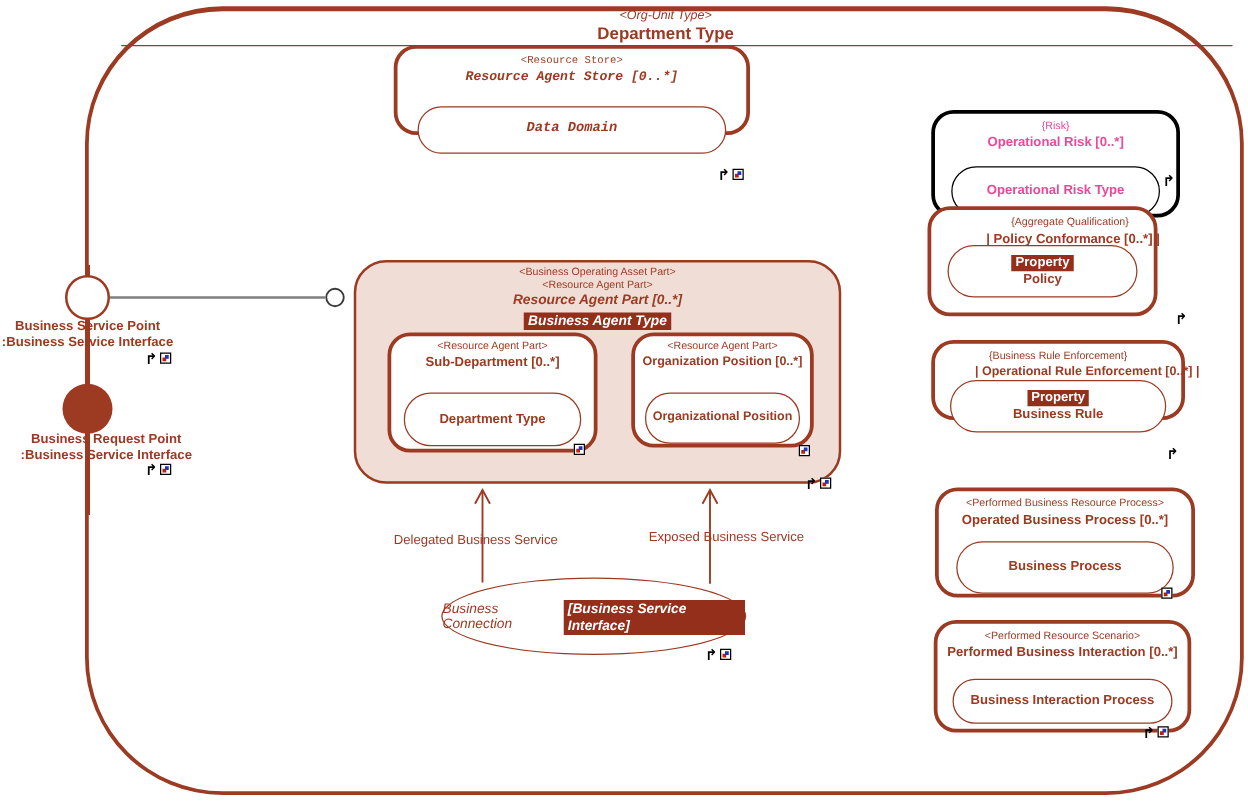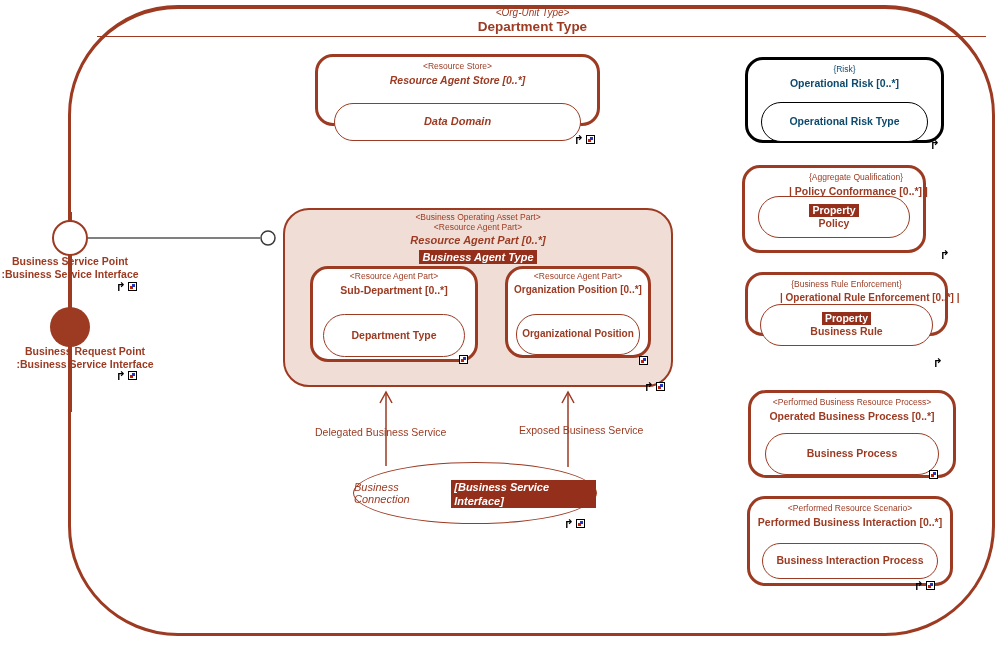--- a/index.html
+++ b/index.html
@@ -27,21 +27,21 @@
     position:absolute;box-sizing:border-box;background:#fff;border:3px solid var(--brick);
     border-radius:18px;text-align:center;z-index:3;
   }
   .node .stereo{font-size:8.5px;margin-top:5px;line-height:1.15;}
   .node .nname{font-size:10.5px;font-weight:bold;margin-top:2px;white-space:nowrap;}
   .pill{
     position:absolute;box-sizing:border-box;border:1px solid var(--brick);border-radius:21px;background:#fff;
     display:flex;flex-direction:column;align-items:center;justify-content:center;
     font-size:10.5px;font-weight:bold;line-height:1.25;
   }
-  .node.black{border-color:#000;color:#0c4a6e;}
+  .node.black{border-color:#000;color:#ec4899;margin-top:31px;}
   .node.black .pill{border-color:#000;}
   .agent{background:var(--pink);border-radius:26px;border-width:2.5px;}
   .agent .stereo{font-size:8.5px;margin-top:3px;}
   .agent .aname{font-size:11px;font-weight:bold;font-style:italic;margin-top:1px;}
   .italicname{font-style:italic;font-size:11px;}
   .hl{
     display:inline-block;background:var(--hl);color:#fff;padding:0 3px;line-height:1.3;
   }
   .hl.it{font-style:italic;}
   
@@ -103,21 +103,21 @@
   <div class="port-circle port-filled"></div>
   <div class="port-label" style="top:345px;margin-left:15px;">
     <div>Business Request Point</div>
     <div>:Business Service Interface</div>
   </div>
   <span class="icon-pair" style="left:116px;top:371px;">
     <span class="nav-icon">↱</span>
     <span class="sq-icon"></span>
   </span>
 
-  <div class="node" style="left:315px;top:54px;width:285px;height:72px;">
+  <div class="node" style="left:315px;top:36px;width:285px;height:72px;font-family:Liberation Mono, monospace;">
     <div class="stereo">&lt;Resource Store&gt;</div>
     <div class="nname italicname" style="font-weight:bold;">Resource Agent Store [0..*]</div>
     <div class="pill" style="left:16px;right:16px;top:46px;height:38px;border-radius:19px;">
       <span class="italicname" style="font-weight:bold;">Data Domain</span>
     </div>
   </div>
   <span class="icon-pair" style="left:574px;top:135px;">
     <span class="nav-icon">↱</span>
     <span class="sq-icon"></span>
   </span>

